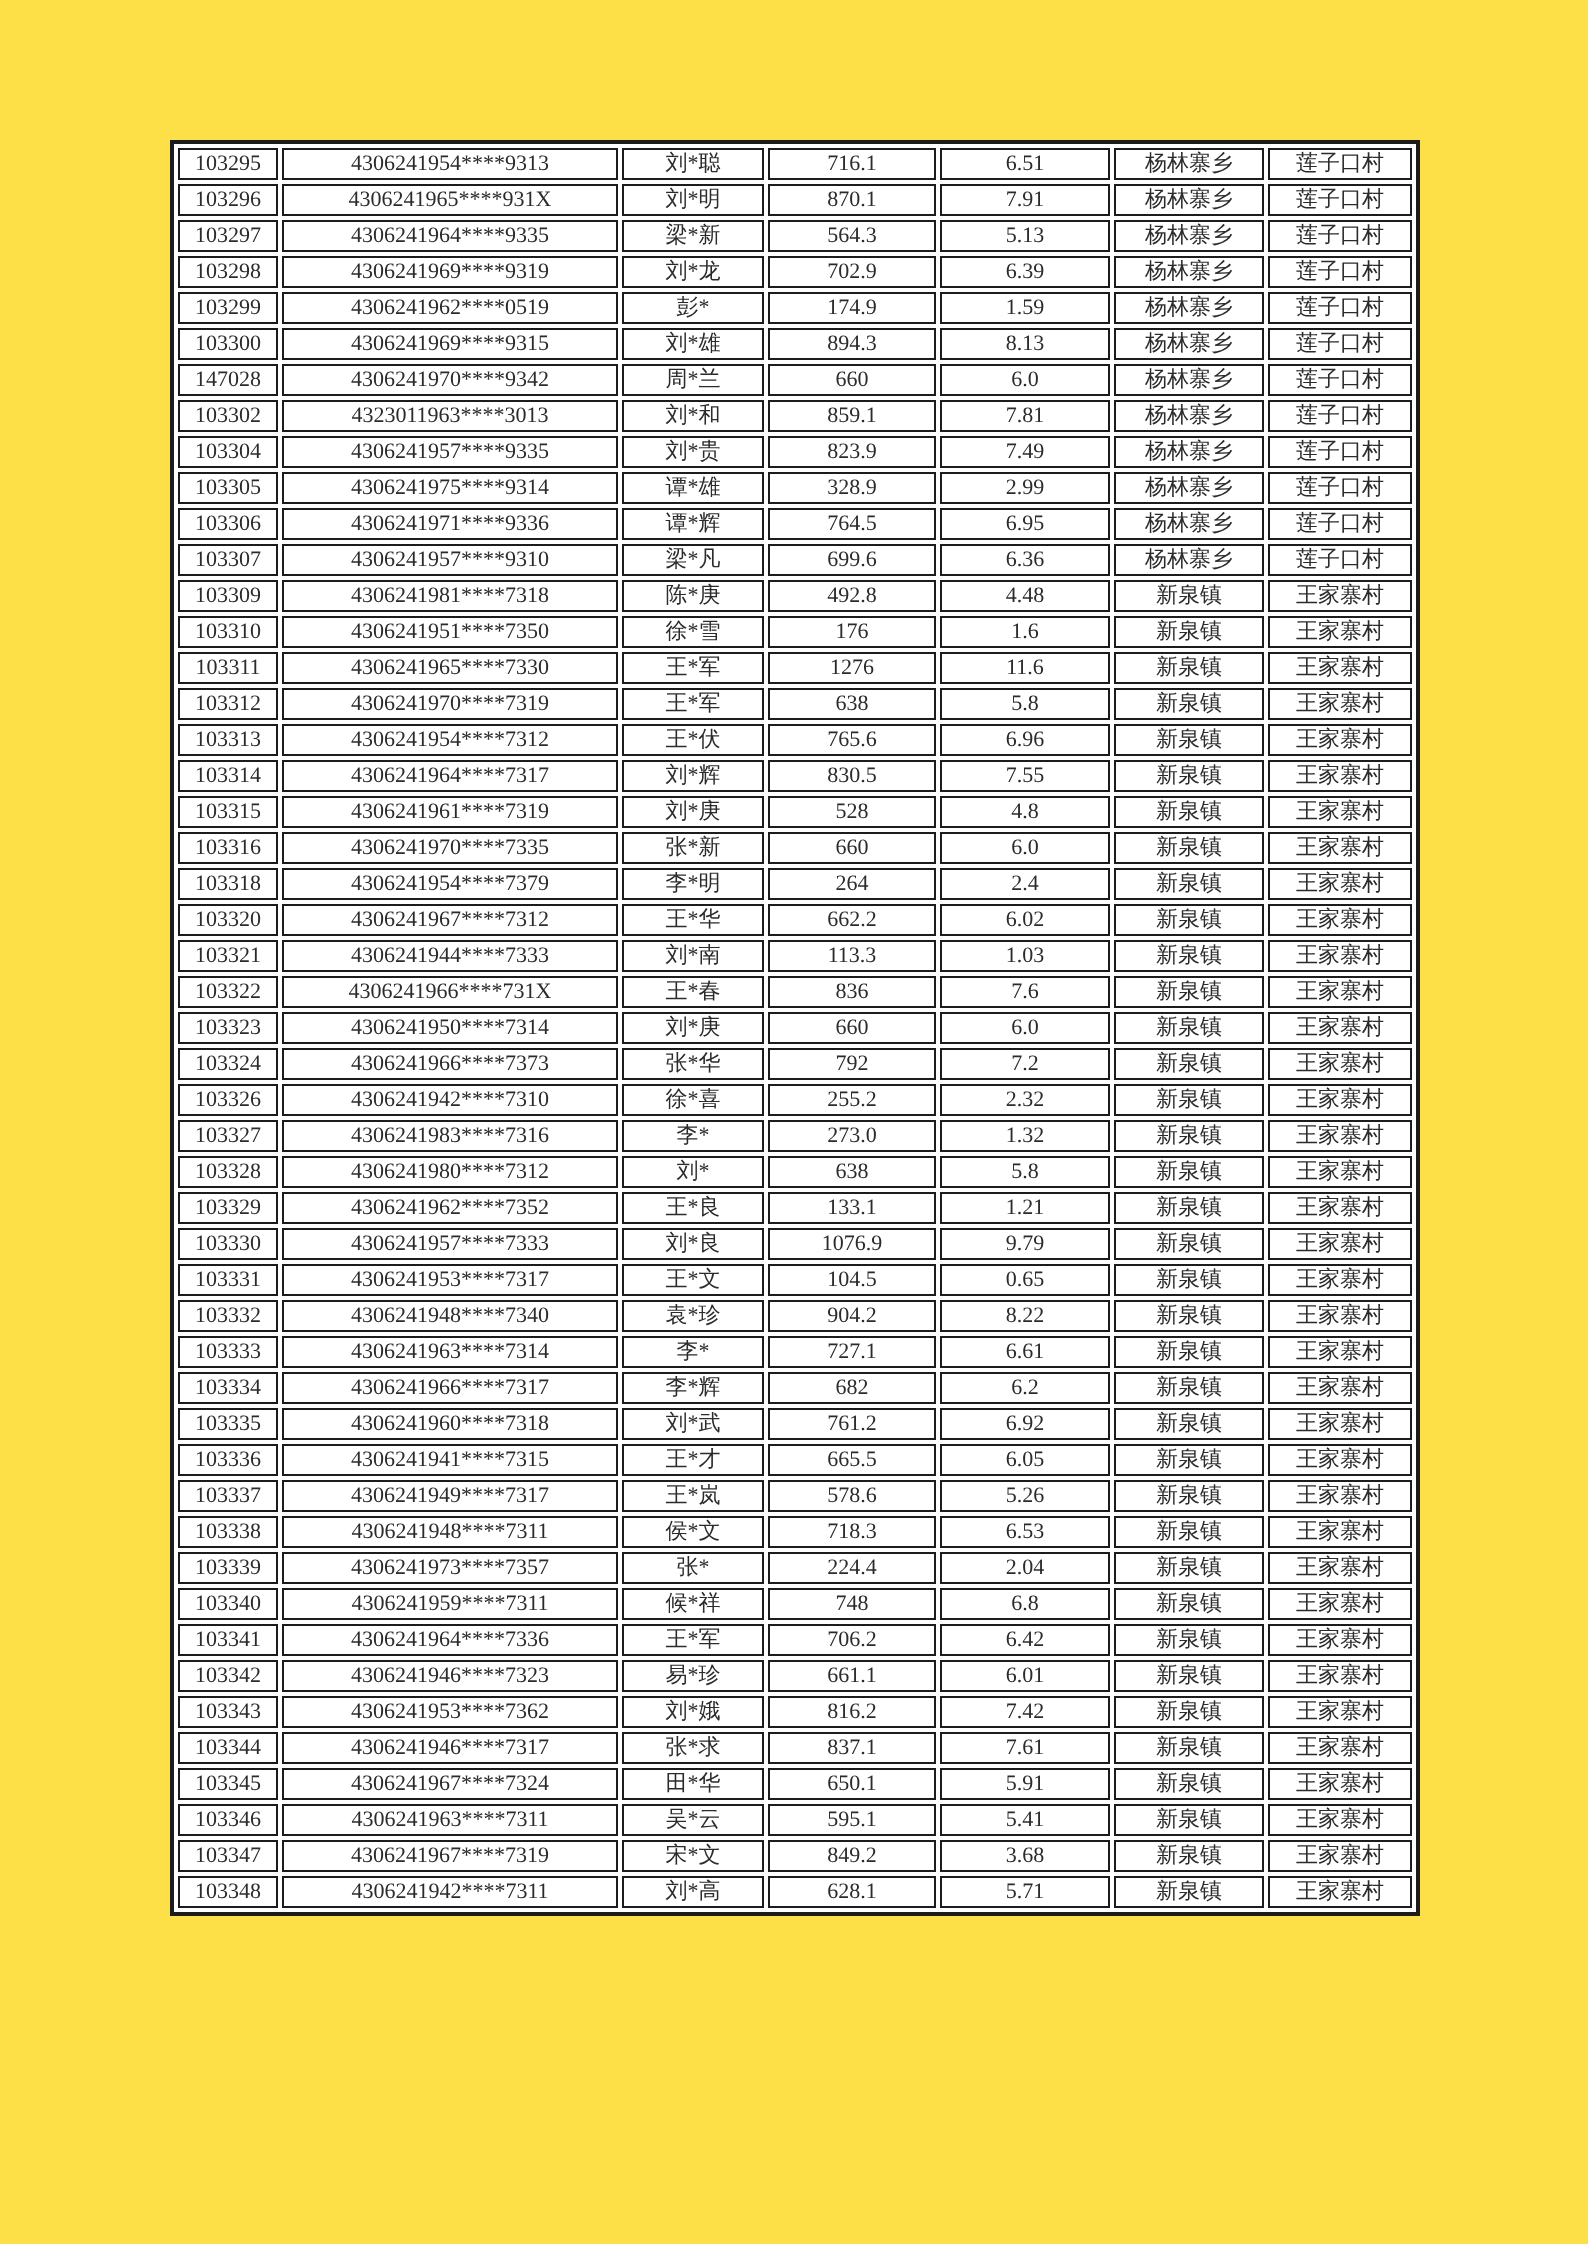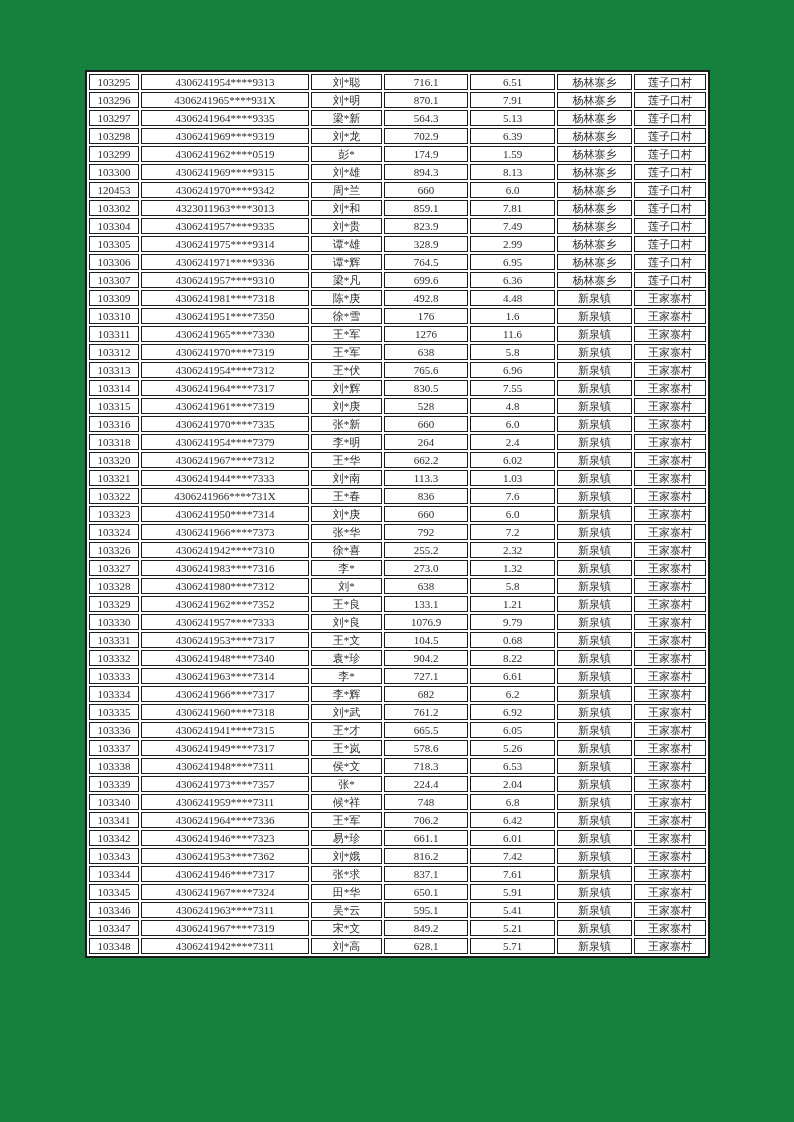--- a/index.html
+++ b/index.html
@@ -4,21 +4,21 @@
 <style>
   html, body {
     margin: 0;
     padding: 0;
     background: #ffffff;
   }
   .page {
     position: relative;
     width: 794px;
     height: 1122px;
-    background: #15803d;
+    background: #fde047;
     overflow: hidden;
     font-family: "Liberation Serif", "DejaVu Serif", serif;
     text-decoration: underline;
   }
   table.grid {
     position: absolute;
     left: 85px;
     top: 70px;
     width: 625px;
     table-layout: fixed;
@@ -107,21 +107,21 @@
         <tr>
           <td class="c-serial">103300</td>
           <td class="c-id-number">4306241969****9315</td>
           <td class="c-name">刘*雄</td>
           <td class="c-amount">894.3</td>
           <td class="c-area">8.13</td>
           <td class="c-township">杨林寨乡</td>
           <td class="c-village">莲子口村</td>
         </tr>
         <tr>
-          <td class="c-serial">120453</td>
+          <td class="c-serial">147028</td>
           <td class="c-id-number">4306241970****9342</td>
           <td class="c-name">周*兰</td>
           <td class="c-amount">660</td>
           <td class="c-area">6.0</td>
           <td class="c-township">杨林寨乡</td>
           <td class="c-village">莲子口村</td>
         </tr>
         <tr>
           <td class="c-serial">103302</td>
           <td class="c-id-number">4323011963****3013</td>
@@ -336,21 +336,21 @@
           <td class="c-amount">1076.9</td>
           <td class="c-area">9.79</td>
           <td class="c-township">新泉镇</td>
           <td class="c-village">王家寨村</td>
         </tr>
         <tr>
           <td class="c-serial">103331</td>
           <td class="c-id-number">4306241953****7317</td>
           <td class="c-name">王*文</td>
           <td class="c-amount">104.5</td>
-          <td class="c-area">0.68</td>
+          <td class="c-area">0.65</td>
           <td class="c-township">新泉镇</td>
           <td class="c-village">王家寨村</td>
         </tr>
         <tr>
           <td class="c-serial">103332</td>
           <td class="c-id-number">4306241948****7340</td>
           <td class="c-name">袁*珍</td>
           <td class="c-amount">904.2</td>
           <td class="c-area">8.22</td>
           <td class="c-township">新泉镇</td>
@@ -480,21 +480,21 @@
           <td class="c-amount">595.1</td>
           <td class="c-area">5.41</td>
           <td class="c-township">新泉镇</td>
           <td class="c-village">王家寨村</td>
         </tr>
         <tr>
           <td class="c-serial">103347</td>
           <td class="c-id-number">4306241967****7319</td>
           <td class="c-name">宋*文</td>
           <td class="c-amount">849.2</td>
-          <td class="c-area">5.21</td>
+          <td class="c-area">3.68</td>
           <td class="c-township">新泉镇</td>
           <td class="c-village">王家寨村</td>
         </tr>
         <tr>
           <td class="c-serial">103348</td>
           <td class="c-id-number">4306241942****7311</td>
           <td class="c-name">刘*高</td>
           <td class="c-amount">628.1</td>
           <td class="c-area">5.71</td>
           <td class="c-township">新泉镇</td>

